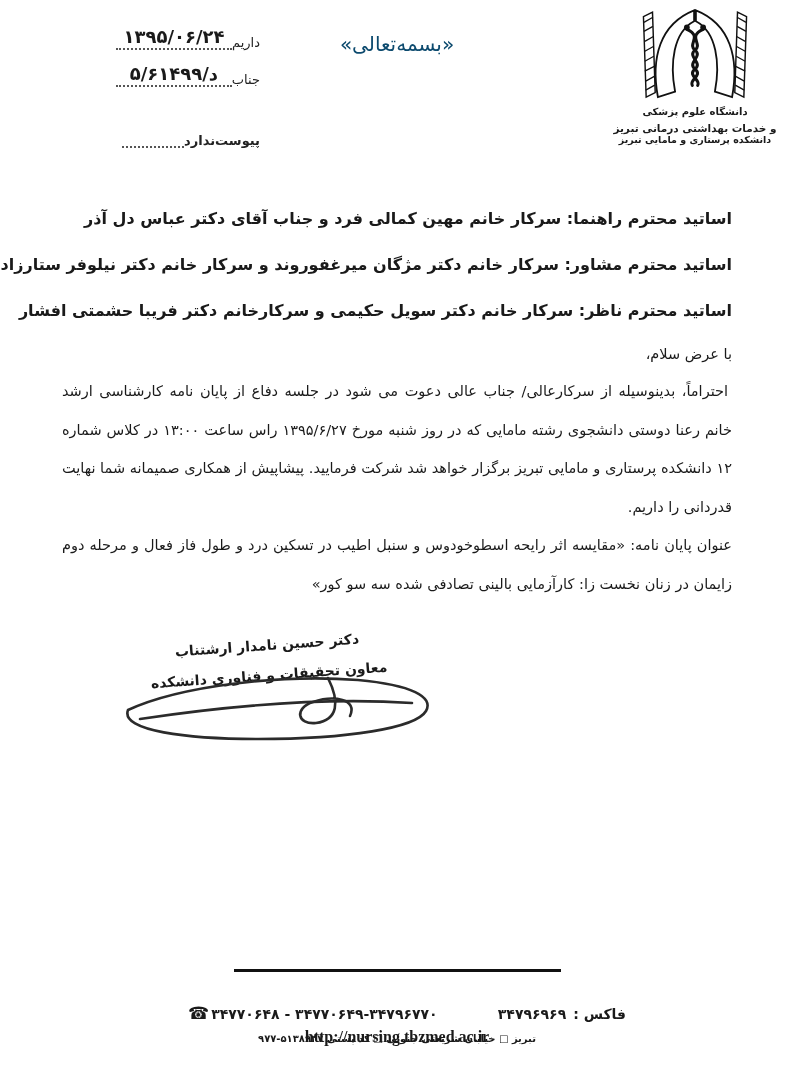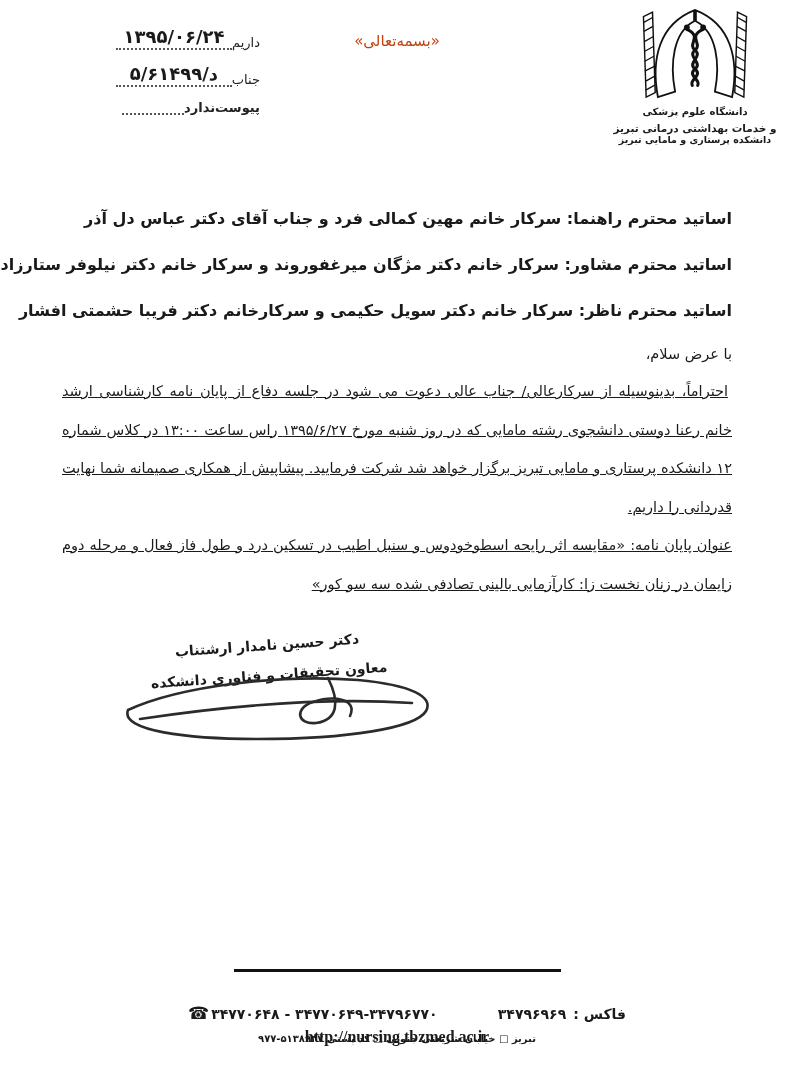--- a/index.html
+++ b/index.html
@@ -19,34 +19,34 @@
   .meta-row{display:flex;align-items:flex-end;margin-bottom:13px;direction:rtl;}
   .meta-label{white-space:nowrap;color:#222;}
   .meta-dotted{
     border-bottom:2px dotted #555;
     min-width:112px;text-align:center;
     font-weight:bold;font-size:18px;
     padding:0 2px 1px 2px;margin-left:4px;
   }
   .ltr-num{direction:ltr;unicode-bidi:isolate;}
   .meta-attach .meta-dotted{min-width:58px;}
-  .meta-attach .meta-label{font-weight:bold;}
+  .meta-attach .meta-label{font-weight:bold;margin-top:33px;}
   
-  .besmeh{position:absolute;top:32px;left:0;right:0;text-align:center;font-size:15px;color:#c2410c;}
+  .besmeh{position:absolute;top:32px;left:0;right:0;text-align:center;font-size:20px;color:#0c4a6e;}
   
   .logo-block{position:absolute;top:4px;right:14px;width:170px;text-align:center;}
   .logo-emblem{display:block;margin:0 auto;}
   .logo-line1{font-size:10px;font-weight:bold;margin-top:-2px;}
   .logo-line2{font-size:10.5px;font-weight:bold;margin-top:5px;}
   .logo-line3{font-size:9.5px;font-weight:bold;margin-top:0;}
   
   .body-area{position:absolute;top:196px;right:62px;left:62px;}
   .addr-line{font-weight:bold;font-size:16px;height:46px;line-height:46px;white-space:nowrap;}
   .salutation{font-size:14.5px;height:36px;line-height:36px;margin-top:2px;}
-  .para{font-size:14.5px;line-height:38.5px;text-align:justify;margin:0;text-decoration:underline;}
+  .para{font-size:14.5px;line-height:38.5px;text-align:justify;margin:0;}
   .para-first-indent{text-indent:4px;}
   
   .sig-text{
     position:absolute;top:630px;left:118px;width:300px;
     text-align:center;font-weight:bold;font-size:14px;line-height:30px;
     transform:rotate(-4deg);
   }
   .sig-scribble{position:absolute;top:652px;left:110px;}
   
   .footer-rule{position:absolute;top:969px;left:234px;width:327px;height:3px;background:#111;}

